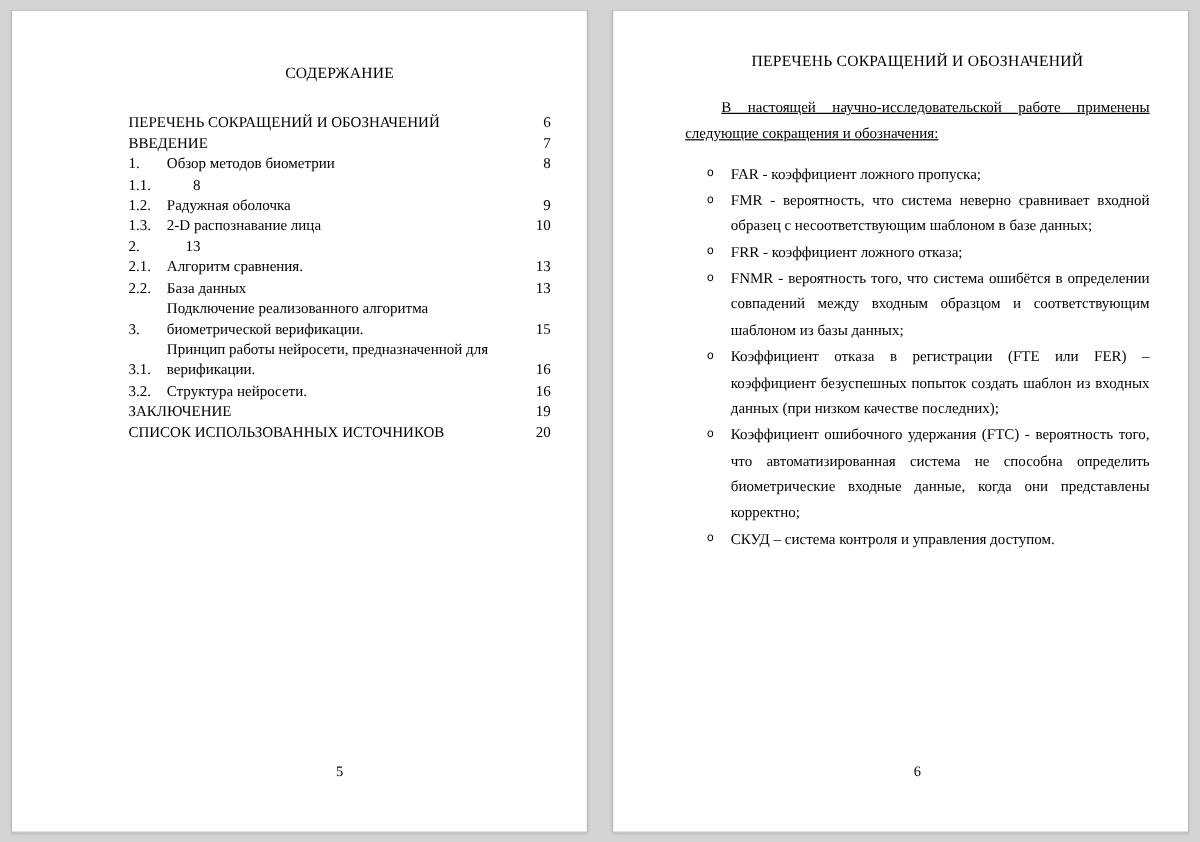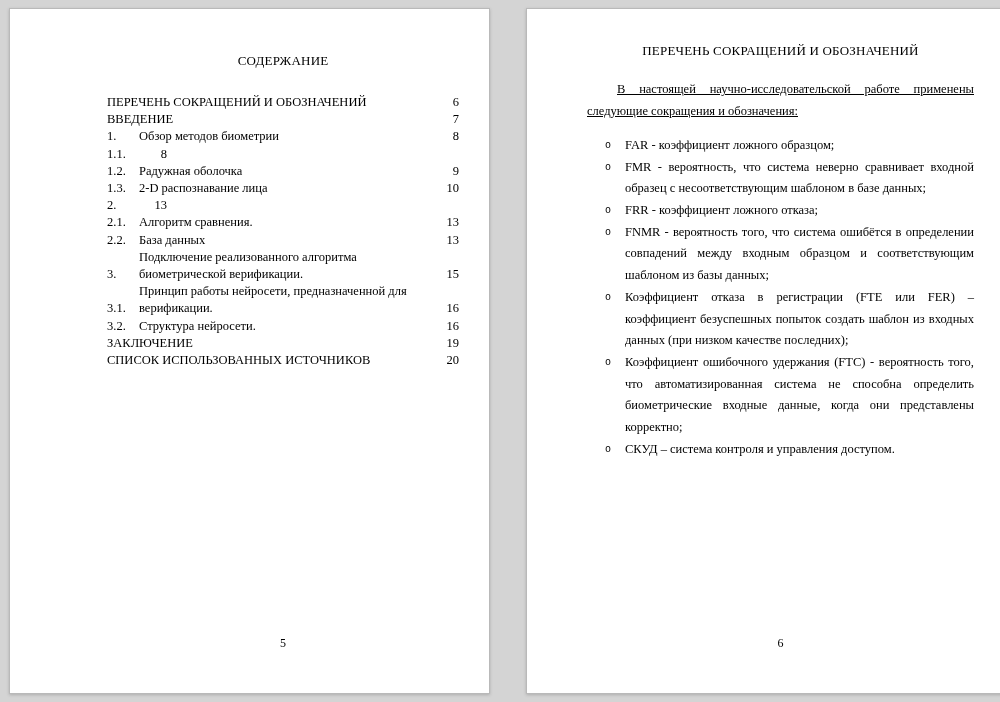--- a/index.html
+++ b/index.html
@@ -3,21 +3,21 @@
 <meta charset="utf-8">
 <style>
   html, body { margin:0; padding:0; }
   body {
     width:1000px; height:702px;
     background:#d4d4d4;
     font-family:"Liberation Serif","DejaVu Serif",serif;
     color:#000;
     overflow:hidden;
   }
-  .canvas { display:flex; gap:36px; padding:8px 9px; }
+  .canvas { display:flex; gap:20px; padding:8px 9px; }
   .page {
     width:481px; height:686px;
     background:#ffffff;
     border:1px solid #b9b9b9;
     box-shadow:0 1px 3px rgba(0,0,0,0.18);
     box-sizing:border-box;
     position:relative;
     flex:0 0 auto;
   }
   .page-left-content  { padding:44px 30px 0 97px; }
@@ -141,21 +141,21 @@
   </div>
 
   <div class="page">
     <div class="page-right-content">
       <h1 class="doc-title">ПЕРЕЧЕНЬ СОКРАЩЕНИЙ И ОБОЗНАЧЕНИЙ</h1>
       <p class="intro">В настоящей научно-исследовательской работе применены следующие сокращения и обозначения:</p>
       <div class="abbr-list">
 
         <div class="abbr-item">
           <span class="bullet">o</span>
-          <span class="abbr-text">FAR - коэффициент ложного образцом;</span>
+          <span class="abbr-text">FAR - коэффициент ложного пропуска;</span>
         </div>
         <div class="abbr-item">
           <span class="bullet">o</span>
           <span class="abbr-text">FMR - вероятность, что система неверно сравнивает входной образец с несоответствующим шаблоном в базе данных;</span>
         </div>
         <div class="abbr-item">
           <span class="bullet">o</span>
           <span class="abbr-text">FRR - коэффициент ложного отказа;</span>
         </div>
         <div class="abbr-item">

